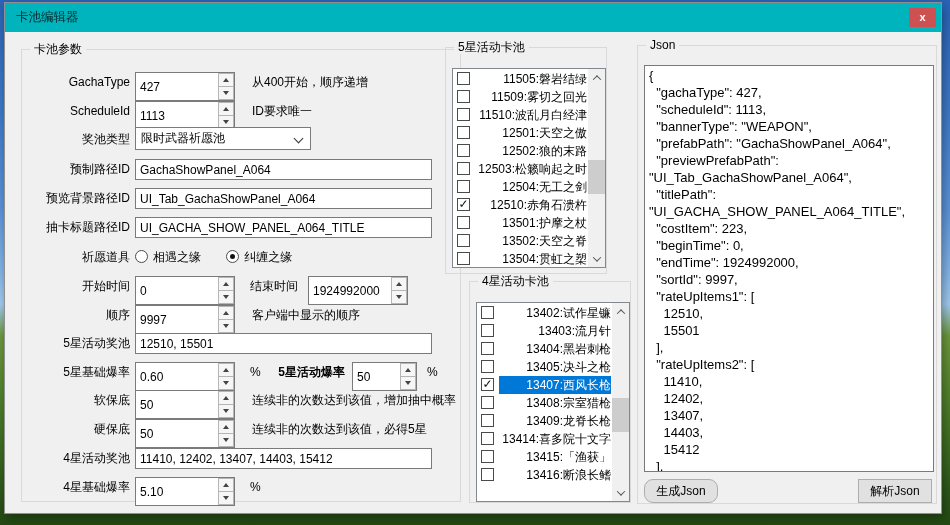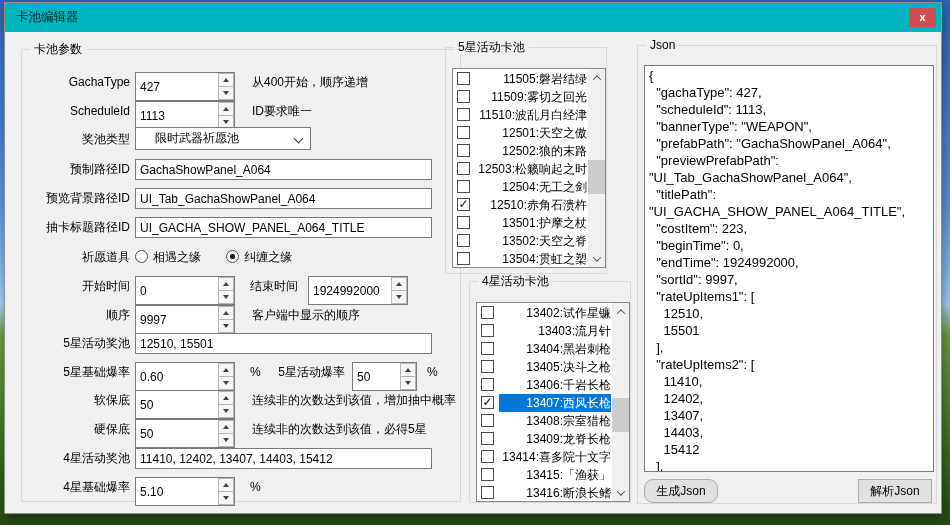--- a/index.html
+++ b/index.html
@@ -57,21 +57,21 @@
   .tri-up { width:0; height:0; border-left:3px solid transparent; border-right:3px solid transparent;
             border-bottom:4px solid #444; }
   .tri-dn { width:0; height:0; border-left:3px solid transparent; border-right:3px solid transparent;
             border-top:4px solid #444; }
 
   .txt { position:absolute; left:105px; top:0; width:297px; height:21px;
          border:1px solid #7a7a7a; background:#fff; padding:0 4px;
          font:12px "Liberation Sans",sans-serif; outline:none; }
 
   .combo { position:absolute; left:105px; top:0; width:176px; height:23px;
-           border:1px solid #7a7a7a; background:#fff; line-height:21px; padding-left:19px;
+           border:1px solid #7a7a7a; background:#fff; line-height:21px; padding-left:5px;
            cursor:pointer; }
   .chev { position:absolute; right:8px; top:7px; width:7px; height:7px;
           border-left:1.5px solid #333; border-top:1.5px solid #333;
           transform:rotate(225deg); }
 
   .radio { display:inline-block; width:13px; height:13px; border:1px solid #4a4a4a;
            border-radius:50%; background:#fff; vertical-align:-2px; margin-right:5px; position:relative; }
   .radio.on::after { content:""; position:absolute; left:3px; top:3px; width:5px; height:5px;
            border-radius:50%; background:#111; }
   .radgrp { position:absolute; left:105px; top:2px; line-height:17px; }
@@ -244,21 +244,21 @@
           <span class="spins">
               <span class="spin">
                 <span class="tri-up"></span>
               </span>
               <span class="spin">
                 <span class="tri-dn"></span>
               </span>
             </span>
         </span>
         <span class="pct" style="left:220px;">%</span>
-        <span class="lab" style="left:202px; width:113px;">5星活动爆率</span>
+        <span class="lab" style="left:202px; width:113px;font-weight:bold;">5星活动爆率</span>
         <span class="num" style="left:322px; width:65px;">
           <input value="50" style="">
           <span class="spins">
               <span class="spin">
                 <span class="tri-up"></span>
               </span>
               <span class="spin">
                 <span class="tri-dn"></span>
               </span>
             </span>
@@ -393,24 +393,20 @@
               <span class="cbx"></span>
               <span class="litxt">13403:流月针</span>
             </div>
           <div class="li">
               <span class="cbx"></span>
               <span class="litxt">13404:黑岩刺枪</span>
             </div>
           <div class="li">
               <span class="cbx"></span>
               <span class="litxt">13405:决斗之枪</span>
-            </div>
-          <div class="li">
-              <span class="cbx"></span>
-              <span class="litxt">13406:千岩长枪</span>
             </div>
           <div class="li selected">
               <span class="cbx checked"></span>
               <span class="litxt">13407:西风长枪</span>
             </div>
           <div class="li">
               <span class="cbx"></span>
               <span class="litxt">13408:宗室猎枪</span>
             </div>
           <div class="li">

